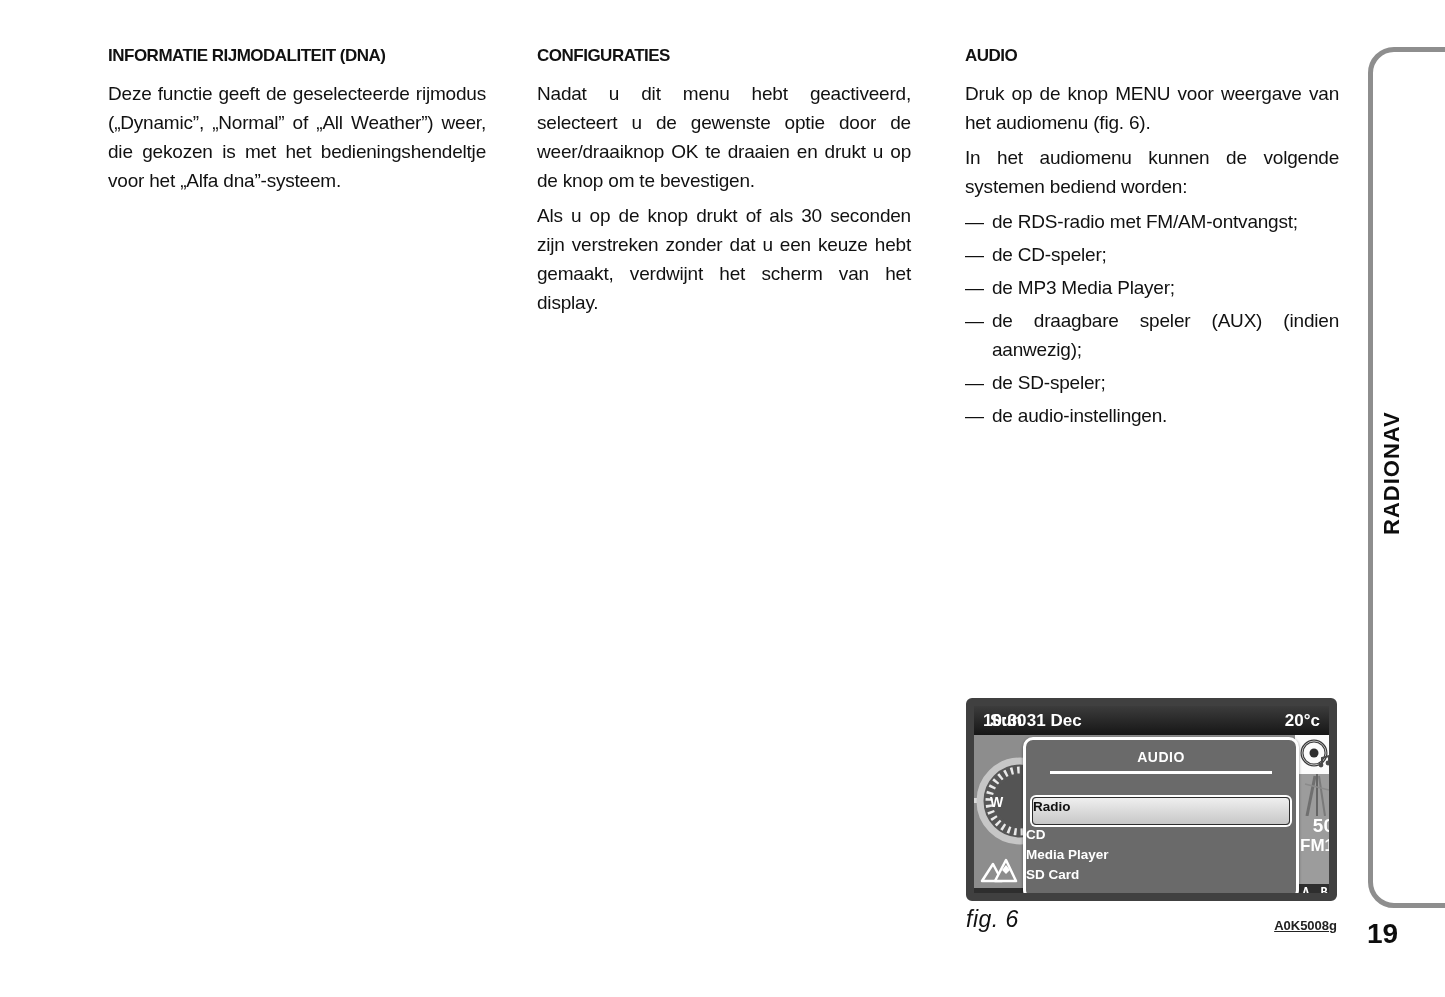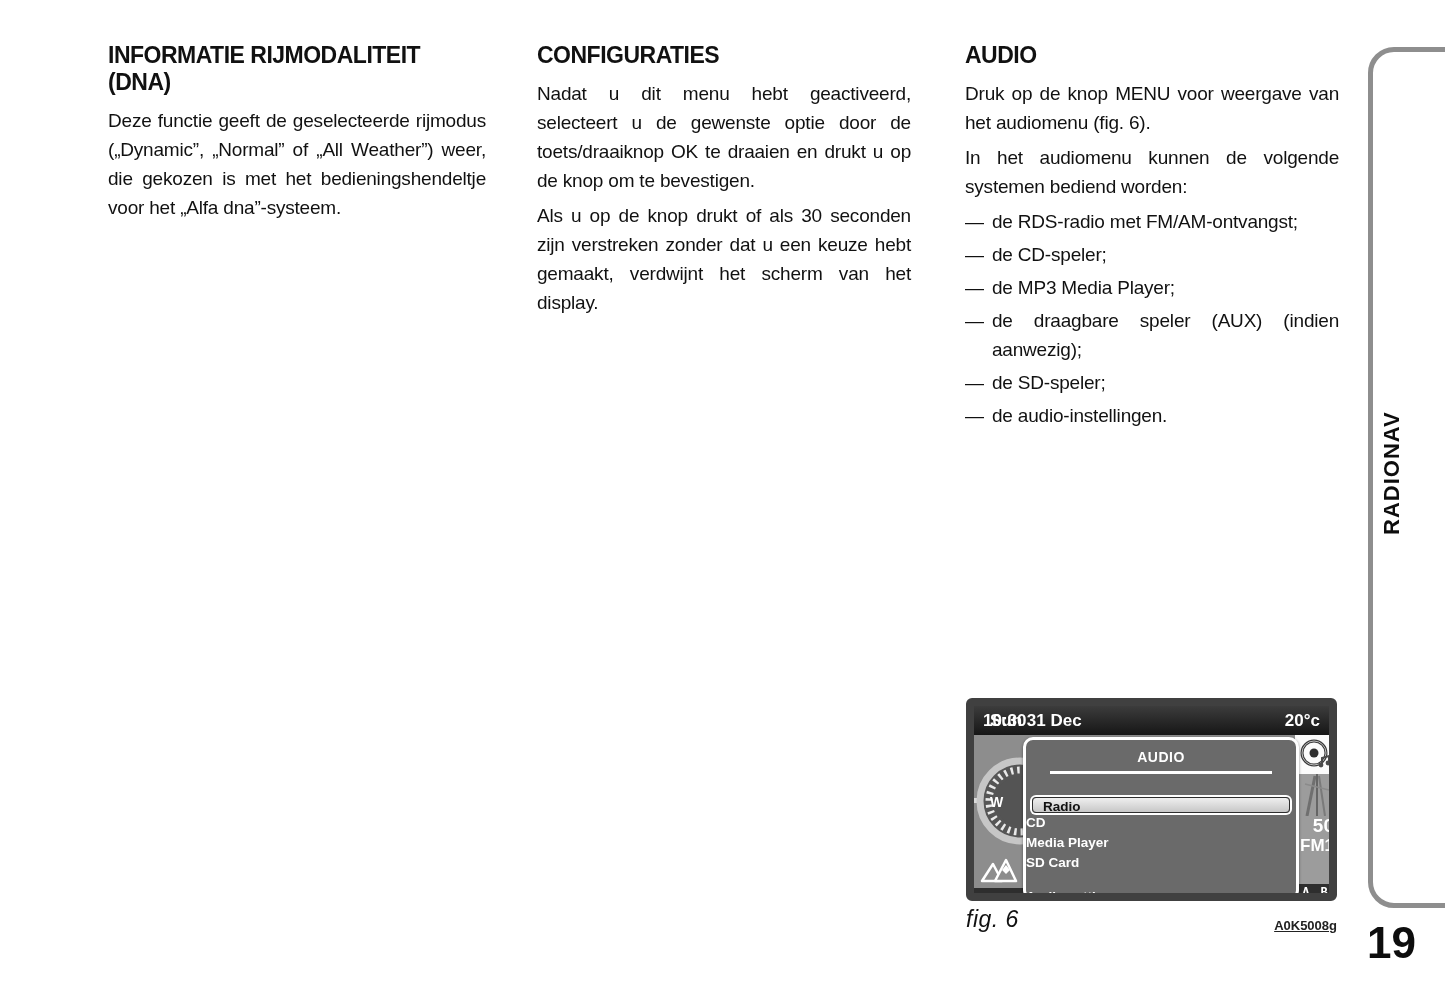--- a/index.html
+++ b/index.html
@@ -7,21 +7,21 @@
   .page {
     position:relative; width:1445px; height:997px; background:#ffffff;
     overflow:hidden; font-family:"Liberation Sans", sans-serif; color:#1a1a1a;
   }
   
   .col { position:absolute; top:42px; }
   .col1 { left:108px; width:378px; }
   .col2 { left:537px; width:374px; }
   .col3 { left:965px; width:374px; }
   .col h2 {
-    font-size:23px; line-height:27px; font-weight:bold; letter-spacing:-0.5px;
+    font-size:17px; line-height:27px; font-weight:bold; letter-spacing:-0.5px;
     color:#111; margin-bottom:10px;
   }
   .col p {
     font-size:19px; line-height:29px; text-align:justify; letter-spacing:-0.2px;
     margin-bottom:6px; color:#111;
   }
   .hanglist { list-style:none; margin-top:2px; }
   .hanglist li {
     position:relative; padding-left:27px; font-size:19px; line-height:29px;
     letter-spacing:-0.2px; margin-bottom:4px; text-align:justify; color:#111;
@@ -69,23 +69,23 @@
     background:#6a6a6a; border:3px solid #ffffff; border-radius:10px;
     box-shadow:0 1px 3px rgba(0,0,0,0.45);
   }
   .popup-title {
     margin-top:9px; text-align:center; color:#fff; font-weight:bold; font-size:14px;
     letter-spacing:0.5px;
   }
   .popup-rule { width:222px; height:3px; background:#ffffff; margin:6px auto 0; }
   .popup-menu { position:absolute; left:0; right:0; top:57px; }
   .menu-row-selected {
-    margin:0 6px; height:16px; line-height:18px; border:1px solid #2e2e2e; border-radius:4px;
+    margin:0 6px; height:28px; line-height:18px; border:1px solid #2e2e2e; border-radius:4px;
     background:linear-gradient(180deg,#efefef,#c7c7c7); box-shadow:0 0 0 2px #ffffff;
-    color:#111; font-size:13.5px; font-weight:bold; padding-left:10px;
+    color:#111; font-size:13.5px; font-weight:bold; padding-left:0;
   }
   .menu-row {
     height:20px; line-height:20px; color:#ffffff; font-size:13.5px; font-weight:bold;
     margin-top:0px;
   }
   .menu-row:first-of-type { margin-top:4px; }
   .menu-row:last-of-type { margin-top:14px; }
   .caption-row {
     display:flex; justify-content:space-between; align-items:flex-start; margin-top:5px;
   }
@@ -96,37 +96,37 @@
     position:absolute; left:1368px; top:47px; width:160px; height:861px;
     border:5px solid #8e8e8e; border-radius:26px; background:transparent;
   }
   .side-label {
     position:absolute; left:1376px; top:400px; width:32px; height:146px;
     writing-mode:vertical-rl; transform:rotate(180deg);
     display:flex; align-items:center; justify-content:center;
     font-weight:bold; font-size:22px; letter-spacing:1px; color:#0d0d0d;
   }
   .page-num {
-    position:absolute; left:1367px; top:918px; font-weight:bold; font-size:44px;
+    position:absolute; left:1367px; top:918px; font-weight:bold; font-size:28px;
     letter-spacing:0px; color:#0d0d0d;
   }
 </style>
 </head>
 <body>
 
 <div class="page">
 
   <section class="col col1">
     <h2>INFORMATIE RIJMODALITEIT (DNA)</h2>
     <p>Deze functie geeft de geselecteerde rijmodus („Dynamic”, „Normal” of „All Weather”) weer, die gekozen is met het bedieningshendeltje voor het „Alfa dna”-systeem.</p>
   </section>
 
   <section class="col col2">
     <h2>CONFIGURATIES</h2>
-    <p>Nadat u dit menu hebt geactiveerd, selecteert u de gewenste optie door de toets/draaiknop OK te draaien en drukt u op de knop om te bevestigen.</p>
+    <p>Nadat u dit menu hebt geactiveerd, selecteert u de gewenste optie door de weer/draaiknop OK te draaien en drukt u op de knop om te bevestigen.</p>
     <p>Als u op de knop drukt of als 30 seconden zijn verstreken zonder dat u een keuze hebt gemaakt, verdwijnt het scherm van het display.</p>
   </section>
 
   <section class="col col3">
     <h2>AUDIO</h2>
     <p>Druk op de knop MENU voor weergave van het audiomenu (fig. 6).</p>
     <p>In het audiomenu kunnen de volgende systemen bediend worden:</p>
     <ul class="hanglist">
       <li>
         <span class="marker">—</span>

